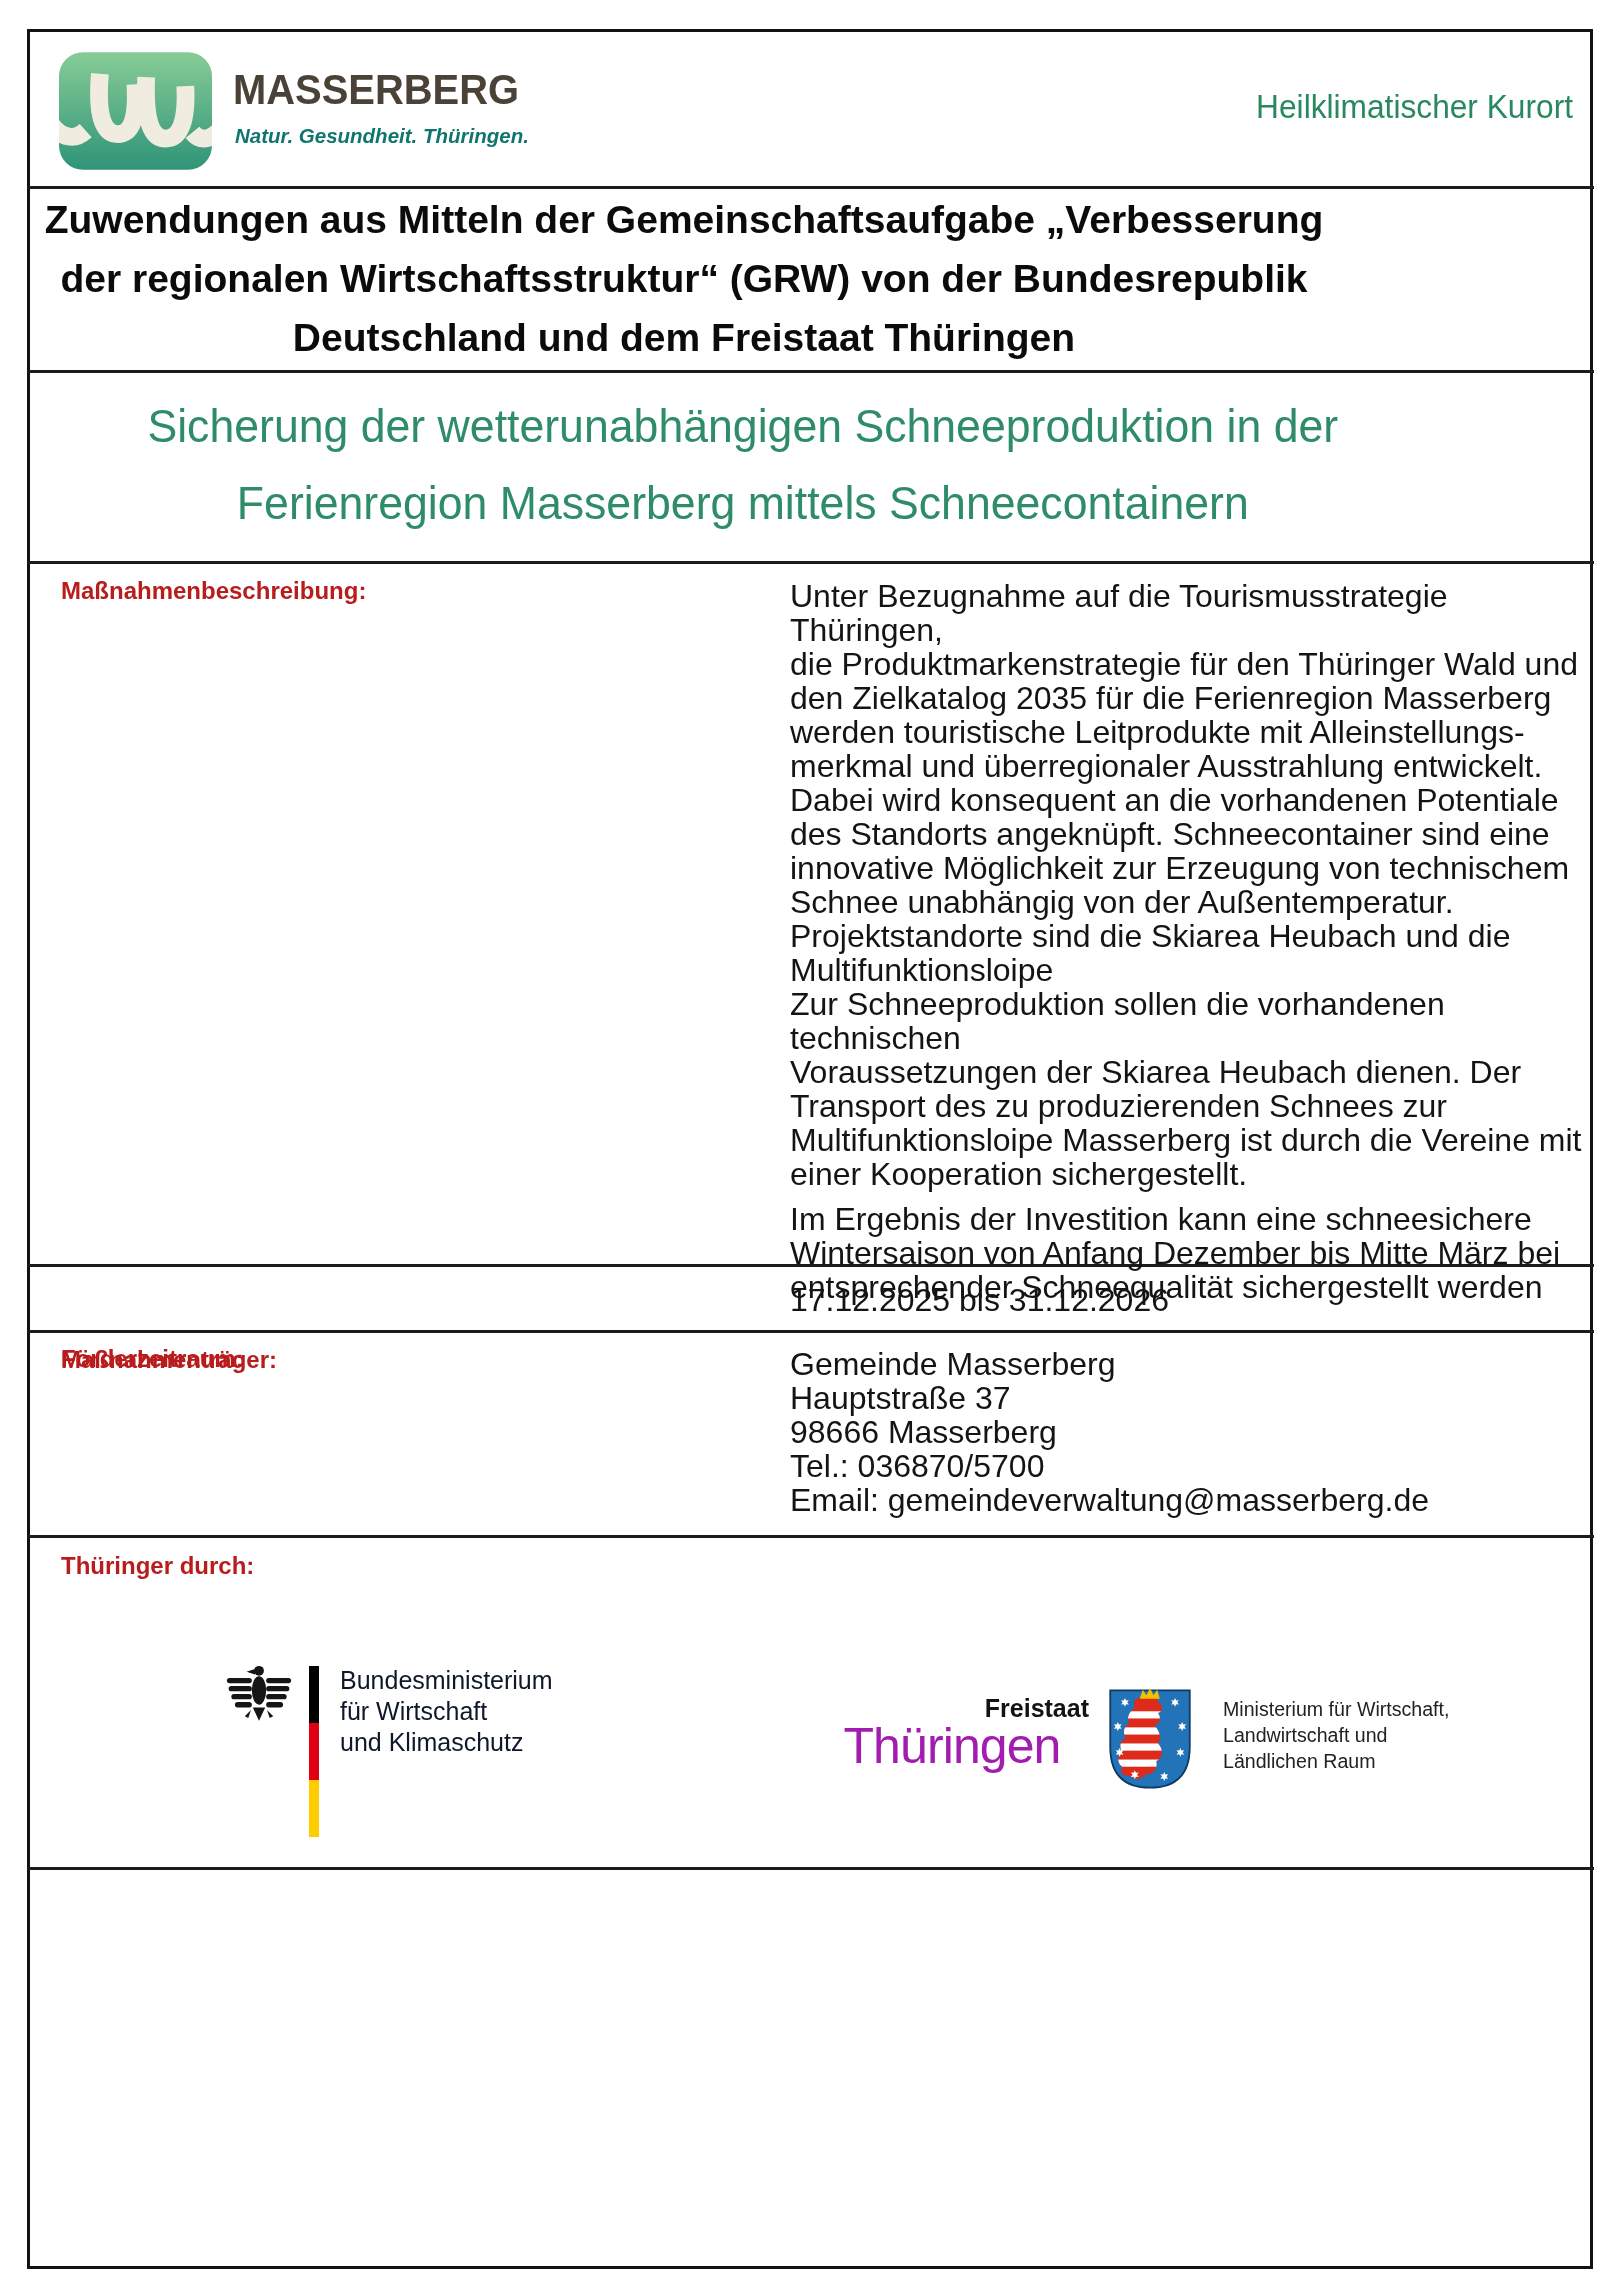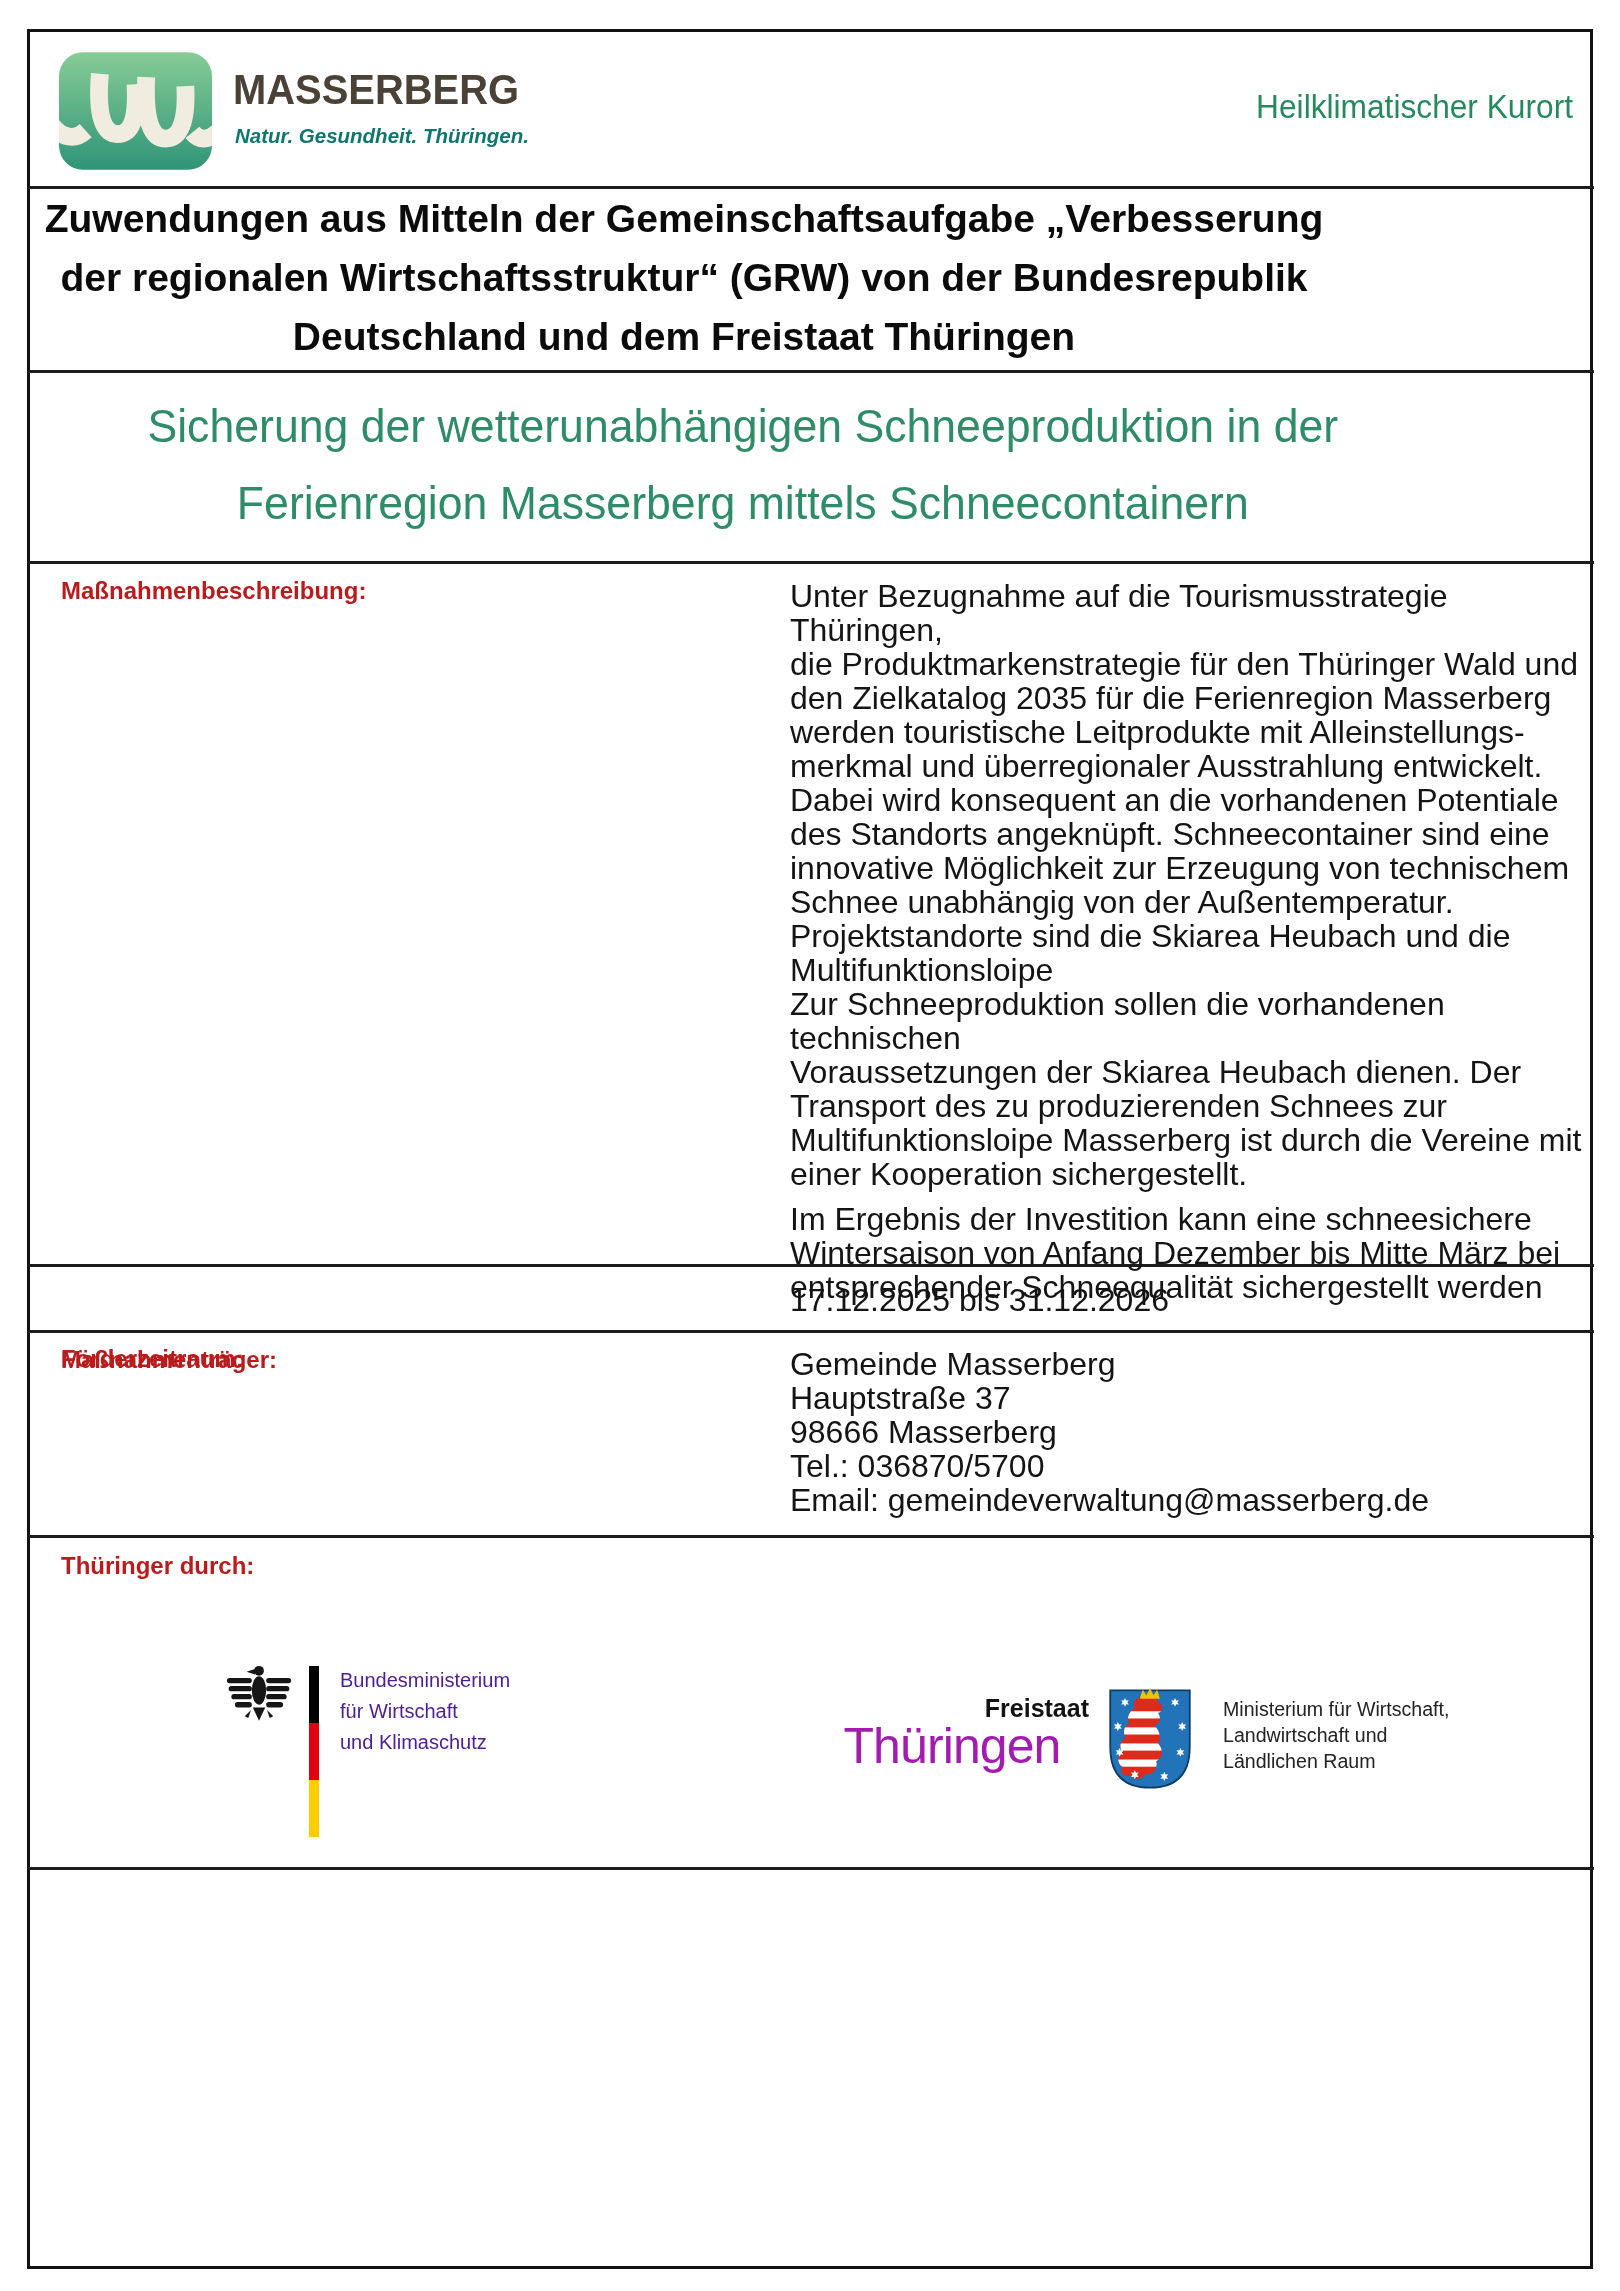--- a/index.html
+++ b/index.html
@@ -6,31 +6,31 @@
   body{width:1621px;height:2292px;position:relative;font-family:"Liberation Sans",sans-serif;color:#111;}
   .sheet{position:absolute;left:27px;top:29px;width:1560px;height:2234px;border:3.6px solid #121212;background:#fff;}
   .hline{position:absolute;left:27px;width:1567px;height:2.7px;background:#1c1c1c;}
   .abs{position:absolute;}
   .prewrap{white-space:pre-wrap;}
   
   .brand{left:233px;top:66px;font-size:42px;font-weight:800;color:#4b4237;letter-spacing:0px;transform:scaleX(.95);transform-origin:left top;}
   .tagline{left:235px;top:124px;font-size:20.5px;font-weight:700;font-style:italic;color:#0f766e;}
   .kurort{left:27px;top:88px;width:1546px;text-align:right;font-size:33px;font-weight:500;color:#28895f;transform:scaleX(.96);transform-origin:right top;}
   
-  .titlebox{left:30px;top:189px;width:1308px;height:178px;display:flex;align-items:flex-start;justify-content:center;}
+  .titlebox{left:30px;top:189px;width:1308px;height:178px;display:flex;align-items:center;justify-content:center;}
   .titletext{font-size:39px;line-height:59px;font-weight:bold;text-align:center;color:#0b0b0b;}
   .subbox{left:30px;top:372px;width:1425px;height:186px;display:flex;align-items:center;justify-content:center;}
   .subtext{font-size:46px;line-height:77px;font-weight:400;text-align:center;color:#2e8c69;transform:scaleX(.97);}
   
   .rowlabel{left:61px;font-size:24px;font-weight:bold;color:#b91c1c;}
   .rowvalue{left:790px;font-size:32px;line-height:34px;color:#141414;width:802px;}
   .desc p{margin:0;}
   .desc .p2{margin-top:11px;}
   
-  .bmwk-text{left:340px;top:1665px;font-size:20px;line-height:31px;color:#4c1d95;}
+  .bmwk-text{left:340px;top:1665px;font-size:25px;line-height:31px;color:#0f172a;}
   .flagbar{left:309px;top:1666px;width:9.8px;height:171px;}
   .flagbar div{width:9.8px;height:57px;}
   .fs-prefix{left:815px;top:1694px;width:274px;text-align:right;font-size:25px;font-weight:600;color:#131313;}
   .fs-name{left:815px;top:1717px;width:274px;text-align:center;font-size:50px;font-weight:400;color:#a21caf;letter-spacing:-0.9px;}
   .ministry{left:1223px;top:1696px;font-size:19.6px;line-height:26px;font-weight:500;color:#222;}
 </style>
 </head>
 <body>
 
 <div class="sheet"></div>

